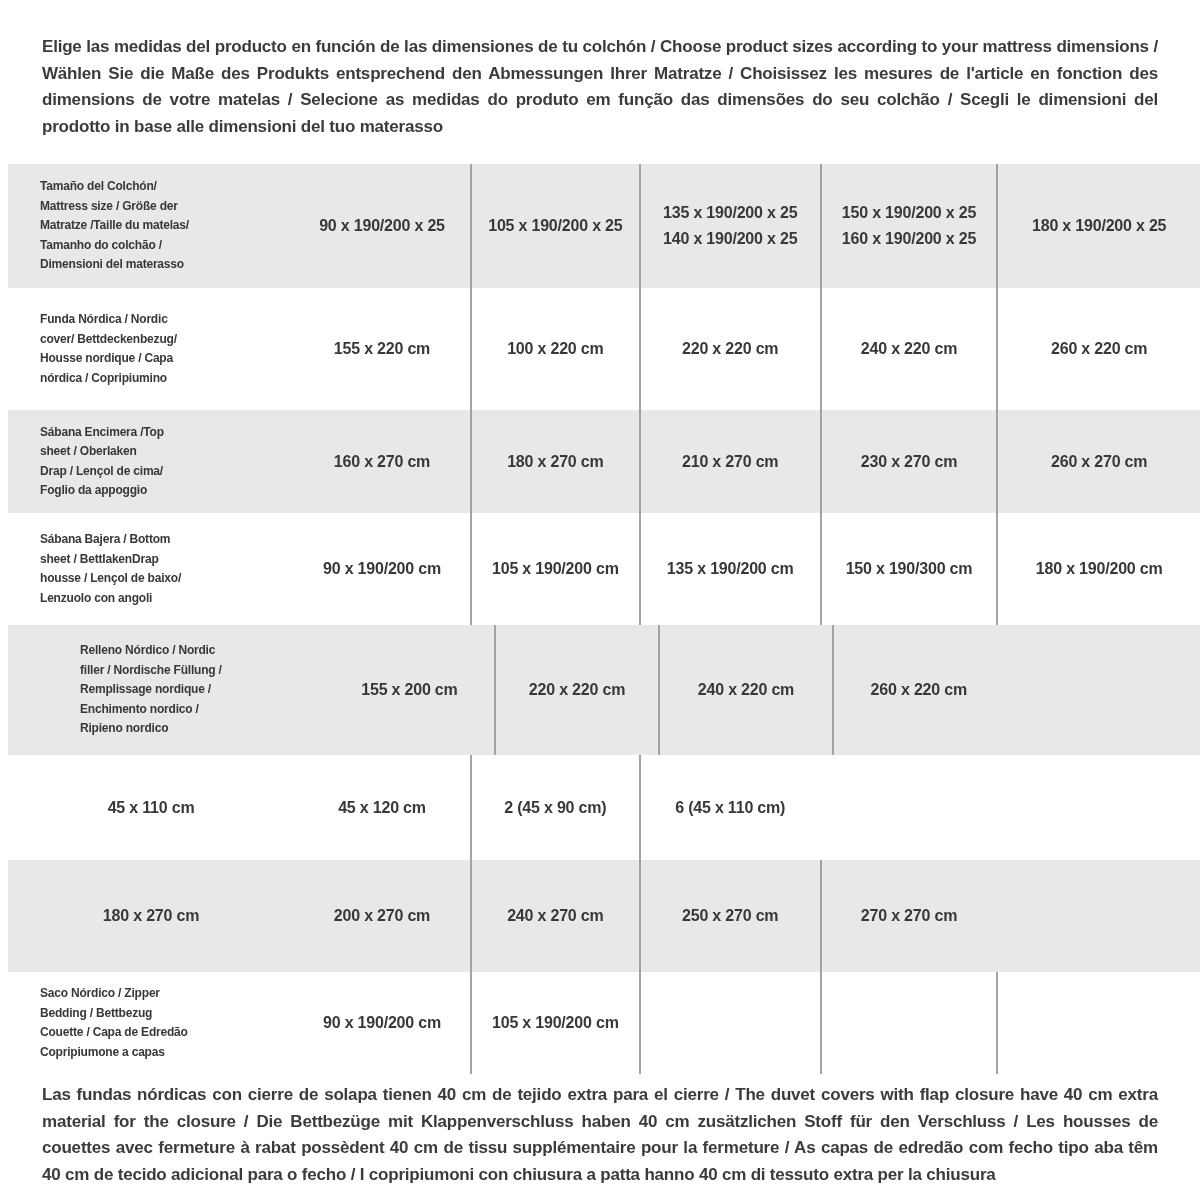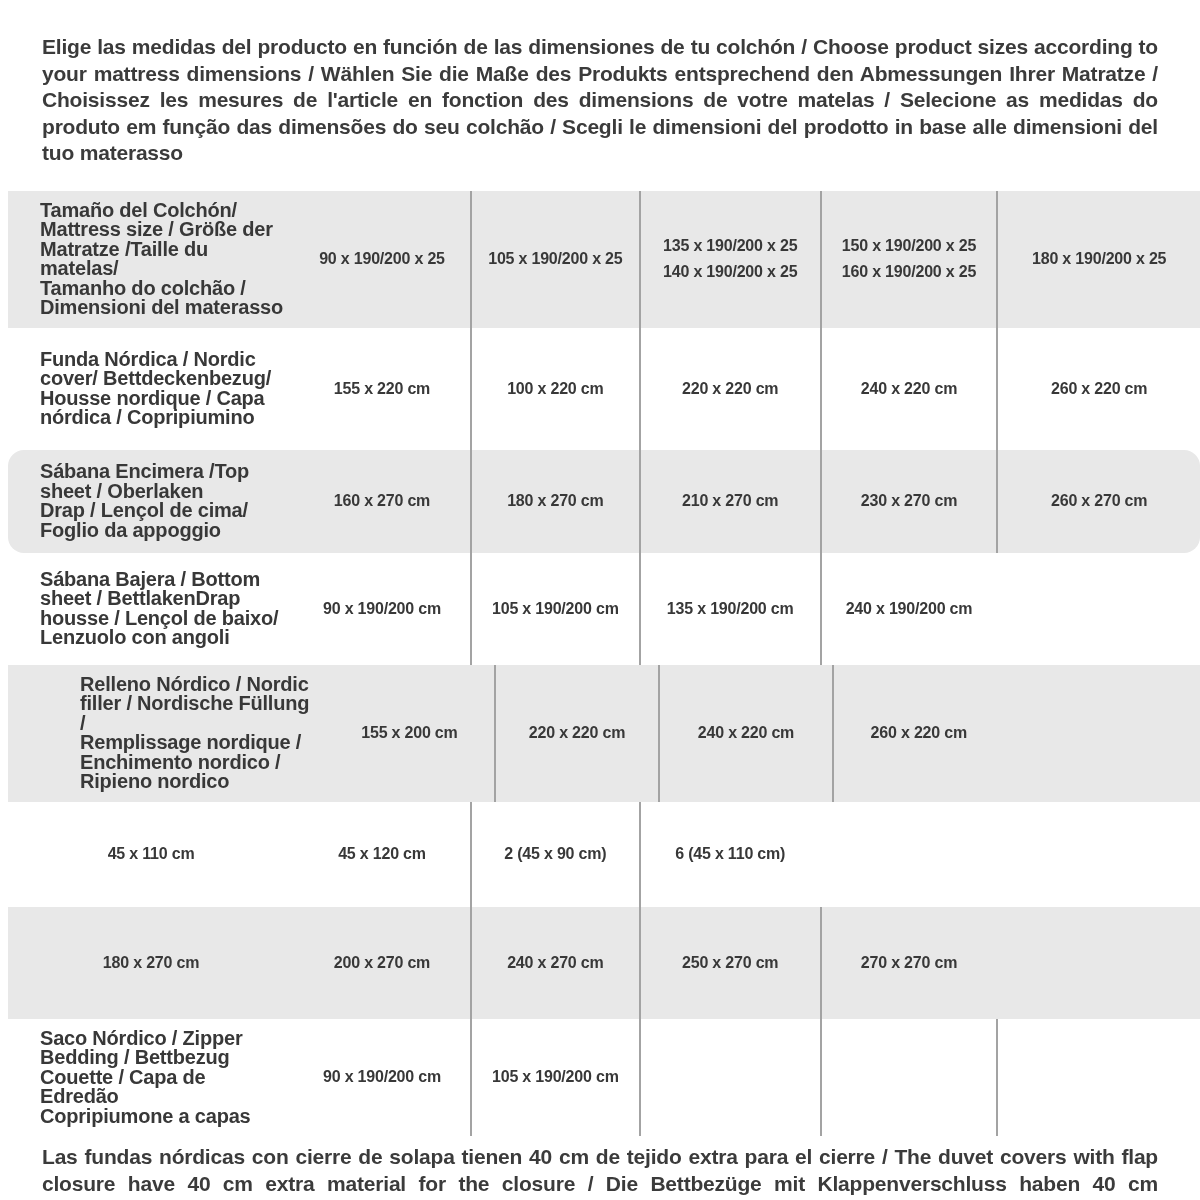--- a/index.html
+++ b/index.html
@@ -6,21 +6,21 @@
   html, body { margin: 0; padding: 0; }
   body {
     width: 1200px; height: 1200px; overflow: hidden;
     background: #ffffff;
     font-family: "Liberation Sans", sans-serif;
     color: #383838;
     -webkit-font-smoothing: antialiased;
   }
   .intro, .footer-note {
     font-weight: bold;
-    font-size: 21px;
+    font-size: 17px;
     line-height: 26.5px;
     text-align: justify;
     letter-spacing: -0.2px;
     color: #3b3b3b;
   }
   .intro { margin: 34px 42px 0 42px; }
   .footer-note { margin: 8px 42px 0 42px; }
 
   .size-table { margin: 24px 0 0 8px; }
   .row {
@@ -39,25 +39,25 @@
     text-align: center;
     white-space: pre-line;
     color: #383838;
   }
   .row > .cell:nth-child(n+3) { border-left: 2px solid #a3a3a3; }
   .cell.label {
     justify-content: flex-start;
     text-align: left;
     padding: 10px 6px 10px 32px;
     line-height: 19.5px;
-    font-size: 20px;
+    font-size: 12px;
   }
   .r0 { min-height: 124px; }
   .r1 { min-height: 122px; }
-  .r2 { min-height: 103px; border-radius: 16px; }
+  .r2 { min-height: 103px; }
   .r3 { min-height: 112px; }
   .r4 { min-height: 130px; padding-left: 40px; }
   .r5 { min-height: 105px; }
   .r6 { min-height: 112px; }
   .r7 { min-height: 102px; }
 </style>
 </head>
 <body>
 
 <p class="intro">Elige las medidas del producto en función de las dimensiones de tu colchón / Choose product sizes according to your mattress dimensions / Wählen Sie die Maße des Produkts entsprechend den Abmessungen Ihrer Matratze / Choisissez les mesures de l'article en fonction des dimensions de votre matelas / Selecione as medidas do produto em função das dimensões do seu colchão / Scegli le dimensioni del prodotto in base alle dimensioni del tuo materasso</p>
@@ -104,21 +104,22 @@
   </div>
 
   <div class="row r3">
     <div class="cell label">Sábana Bajera / Bottom
 sheet / BettlakenDrap
 housse / Lençol de baixo/
 Lenzuolo con angoli</div>
     <div class="cell">90 x 190/200 cm</div>
     <div class="cell">105 x 190/200 cm</div>
     <div class="cell">135 x 190/200 cm</div>
-    <div class="cell">240 x 190/200 cm</div>
+    <div class="cell">150 x 190/300 cm</div>
+    <div class="cell">180 x 190/200 cm</div>
   </div>
 
   <div class="row gray r4">
     <div class="cell label">Relleno Nórdico / Nordic
 filler / Nordische Füllung /
 Remplissage nordique /
 Enchimento nordico /
 Ripieno nordico</div>
     <div class="cell">155 x 200 cm</div>
     <div class="cell">220 x 220 cm</div>

